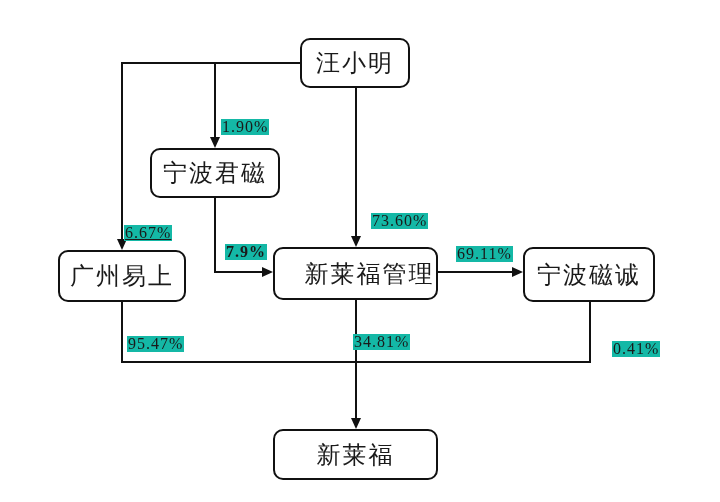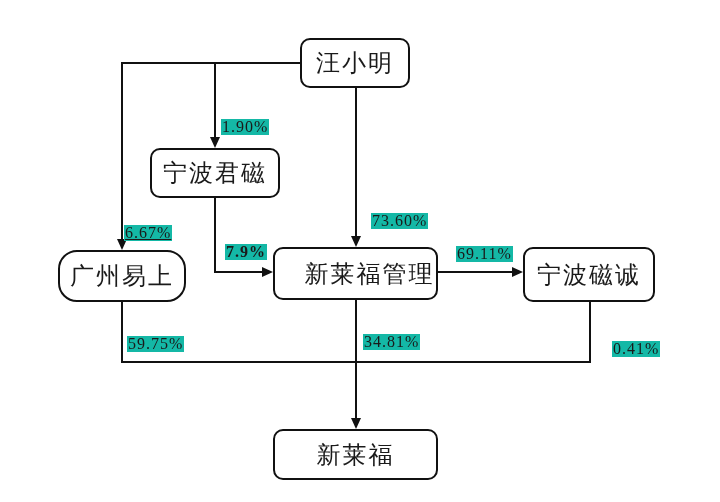--- a/index.html
+++ b/index.html
@@ -87,35 +87,35 @@
   <div class="arrow-right" style="left:262px; top:267px;"></div>
   <div class="arrow-right" style="left:512px; top:267px;"></div>
   <div class="arrow-down" style="left:351px; top:418px;"></div>
 
   <div class="node" style="left:300px; top:38px; width:110px; height:50px;">
     <span>汪小明</span>
   </div>
   <div class="node" style="left:150px; top:148px; width:130px; height:50px;">
     <span>宁波君磁</span>
   </div>
-  <div class="node" style="left:58px; top:250px; width:128px; height:52px;border-radius:19px;">
+  <div class="node" style="left:58px; top:250px; width:128px; height:52px;">
     <span>广州易上</span>
   </div>
   <div class="node" style="left:273px; top:247px; width:165px; height:53px;padding-left:28px;">
     <span>新莱福管理</span>
   </div>
   <div class="node" style="left:523px; top:247px; width:132px; height:55px;">
     <span>宁波磁诚</span>
   </div>
   <div class="node" style="left:273px; top:429px; width:165px; height:51px;">
     <span>新莱福</span>
   </div>
 
   <span class="pct" style="left:221px; top:119px;">1.90%</span>
   <span class="pct" style="left:124px; top:225px;text-decoration:underline;">6.67%</span>
   <span class="pct" style="left:343px; top:213px;margin-left:28px;">73.60%</span>
   <span class="pct" style="left:225px; top:244px;font-weight:bold;">7.9%</span>
   <span class="pct" style="left:456px; top:246px;">69.11%</span>
-  <span class="pct" style="left:127px; top:336px;">59.75%</span>
-  <span class="pct" style="left:363px; top:334px;">34.81%</span>
+  <span class="pct" style="left:127px; top:336px;">95.47%</span>
+  <span class="pct" style="left:353px; top:334px;">34.81%</span>
   <span class="pct" style="left:600px; top:341px;margin-left:12px;">0.41%</span>
 
 </div>
 
 </body></html>

